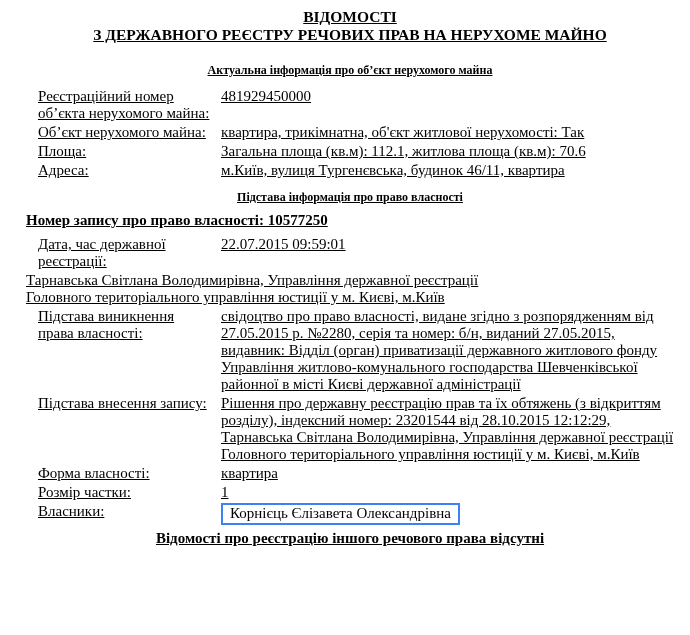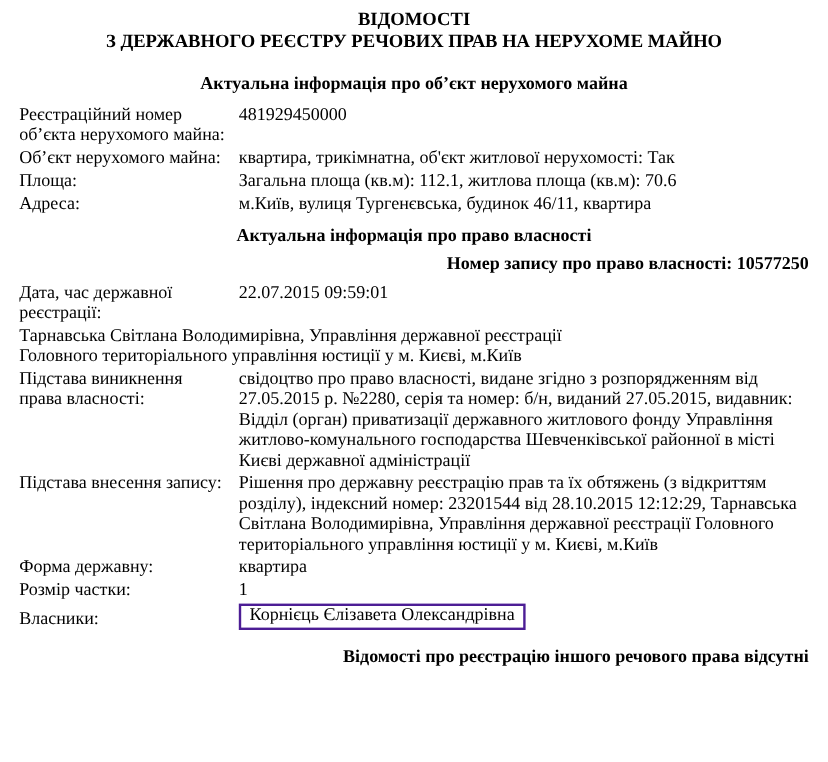--- a/index.html
+++ b/index.html
@@ -10,69 +10,70 @@
     width: 690px;
     height: 635px;
     overflow: hidden;
     background: #ffffff;
     color: #000000;
     font-family: "Liberation Serif", serif;
     font-size: 15px;
     line-height: 17px;
   }
   .page {
-    padding: 8px 16px 0 16px;
+    padding: 8px 16px 0 26px;
+    text-decoration: underline;
   }
   .doc-title {
     text-align: center;
     font-weight: bold;
     font-size: 15.5px;
     line-height: 18px;
   }
   .section-heading {
     text-align: center;
     font-weight: bold;
-    font-size: 15px;
+    font-size: 12px;
   }
   .heading-object {
     margin: 18px 0 9px 0;
   }
   .heading-ownership {
     margin: 10px 0 6px 0;
   }
   .record-number {
     font-weight: bold;
     margin: 0 0 7px 0;
-    text-align: right;
   }
   .row {
     display: flex;
     margin-bottom: 2px;
   }
   .row .label {
     flex: 0 0 172px;
     width: 172px;
     padding-right: 11px;
+    margin-left: 12px;
   }
   .row .value {
     max-width: 470px;
   }
   .owner-row {
     margin-top: 2px;
-    align-items: flex-end;
+    align-items: flex-start;
   }
   .owner-box {
     display: inline-block;
-    border: 2px solid #4c1d95;
+    border: 2px solid #3b82f6;
     padding: 0 7px 1px 7px;
   }
   .footer-note {
-    text-align: right;
+    text-align: center;
     font-weight: bold;
-    margin-top: 15px;
+    margin-top: 5px;
   }
 </style>
 </head>
 <body>
 
 <div class="page">
 
   <div class="doc-title">
     <div>ВІДОМОСТІ</div>
     <div>З ДЕРЖАВНОГО РЕЄСТРУ РЕЧОВИХ ПРАВ НА НЕРУХОМЕ МАЙНО</div>
@@ -93,21 +94,21 @@
   <div class="row">
     <div class="label">Площа:</div>
     <div class="value">Загальна площа (кв.м): 112.1, житлова площа (кв.м): 70.6</div>
   </div>
 
   <div class="row">
     <div class="label">Адреса:</div>
     <div class="value">м.Київ, вулиця Тургенєвська, будинок 46/11, квартира</div>
   </div>
 
-  <div class="section-heading heading-ownership">Актуальна інформація про право власності</div>
+  <div class="section-heading heading-ownership">Підстава інформація про право власності</div>
 
   <div class="record-number">Номер запису про право власності: 10577250</div>
 
   <div class="row">
     <div class="label">Дата, час державної реєстрації:</div>
     <div class="value">22.07.2015 09:59:01</div>
   </div>
 
   <div class="row">
     <div class="value">Тарнавська Світлана Володимирівна, Управління державної реєстрації Головного територіального управління юстиції у м. Києві, м.Київ</div>
@@ -117,21 +118,21 @@
     <div class="label">Підстава виникнення права власності:</div>
     <div class="value">свідоцтво про право власності, видане згідно з розпорядженням від 27.05.2015 р. №2280, серія та номер: б/н, виданий 27.05.2015, видавник: Відділ (орган) приватизації державного житлового фонду Управління житлово-комунального господарства Шевченківської районної в місті Києві державної адміністрації</div>
   </div>
 
   <div class="row">
     <div class="label">Підстава внесення запису:</div>
     <div class="value">Рішення про державну реєстрацію прав та їх обтяжень (з відкриттям розділу), індексний номер: 23201544 від 28.10.2015 12:12:29, Тарнавська Світлана Володимирівна, Управління державної реєстрації Головного територіального управління юстиції у м. Києві, м.Київ</div>
   </div>
 
   <div class="row">
-    <div class="label">Форма державну:</div>
+    <div class="label">Форма власності:</div>
     <div class="value">квартира</div>
   </div>
 
   <div class="row">
     <div class="label">Розмір частки:</div>
     <div class="value">1</div>
   </div>
 
   <div class="row owner-row">
     <div class="label">Власники:</div>

